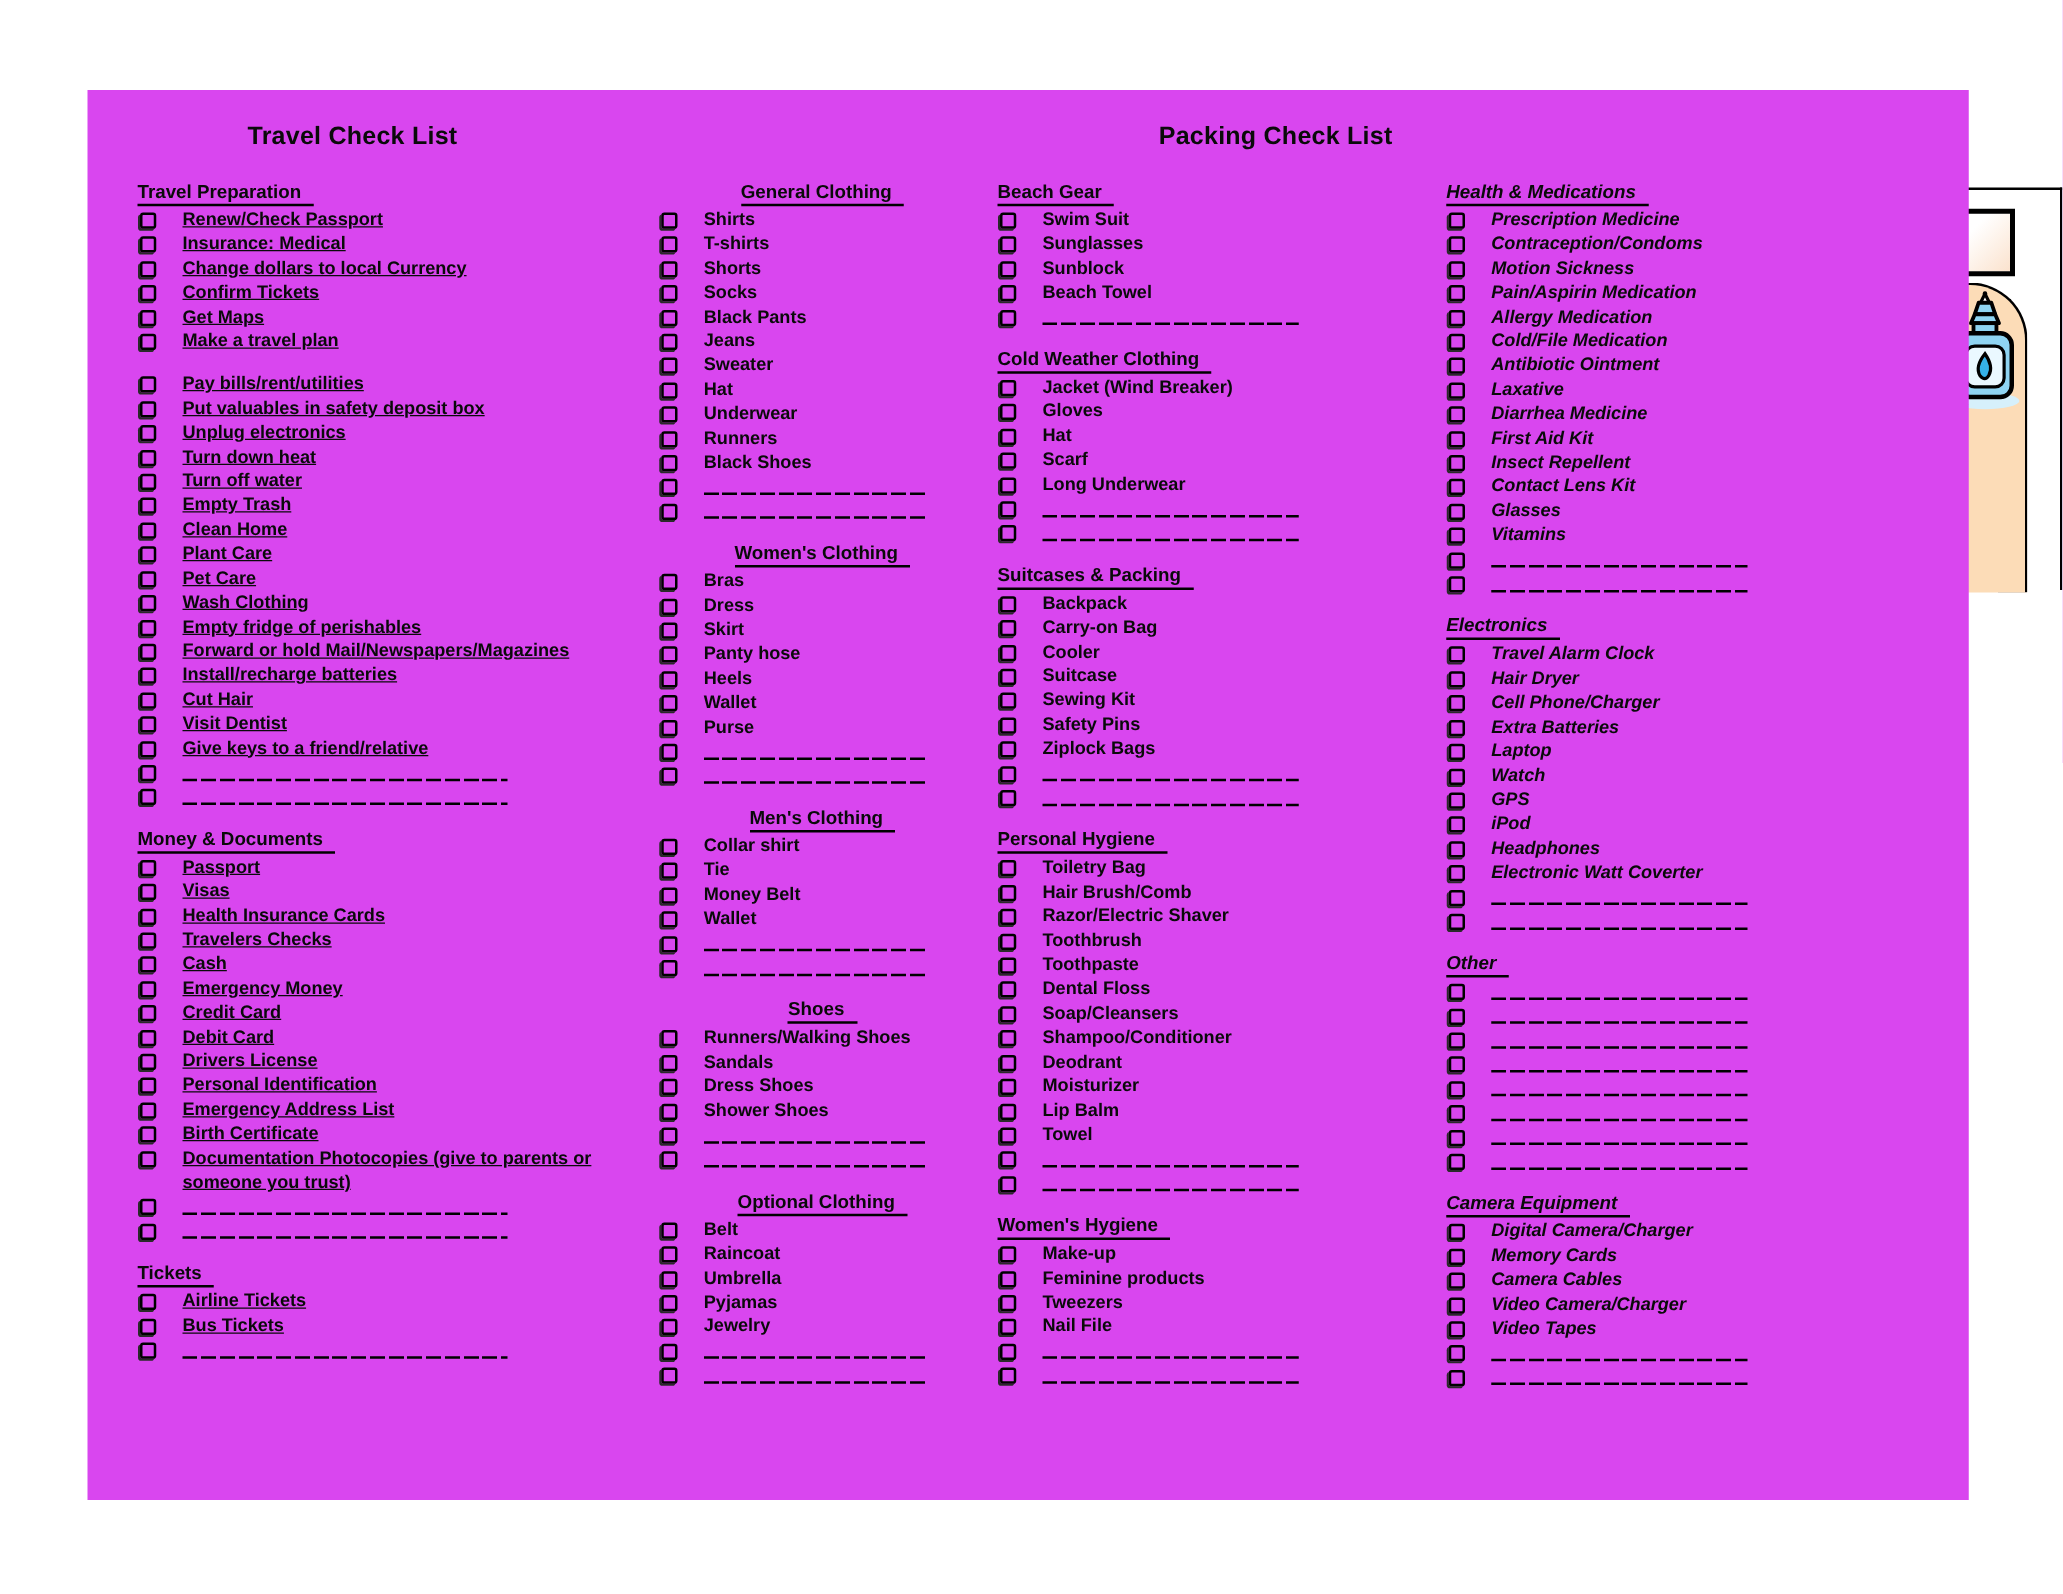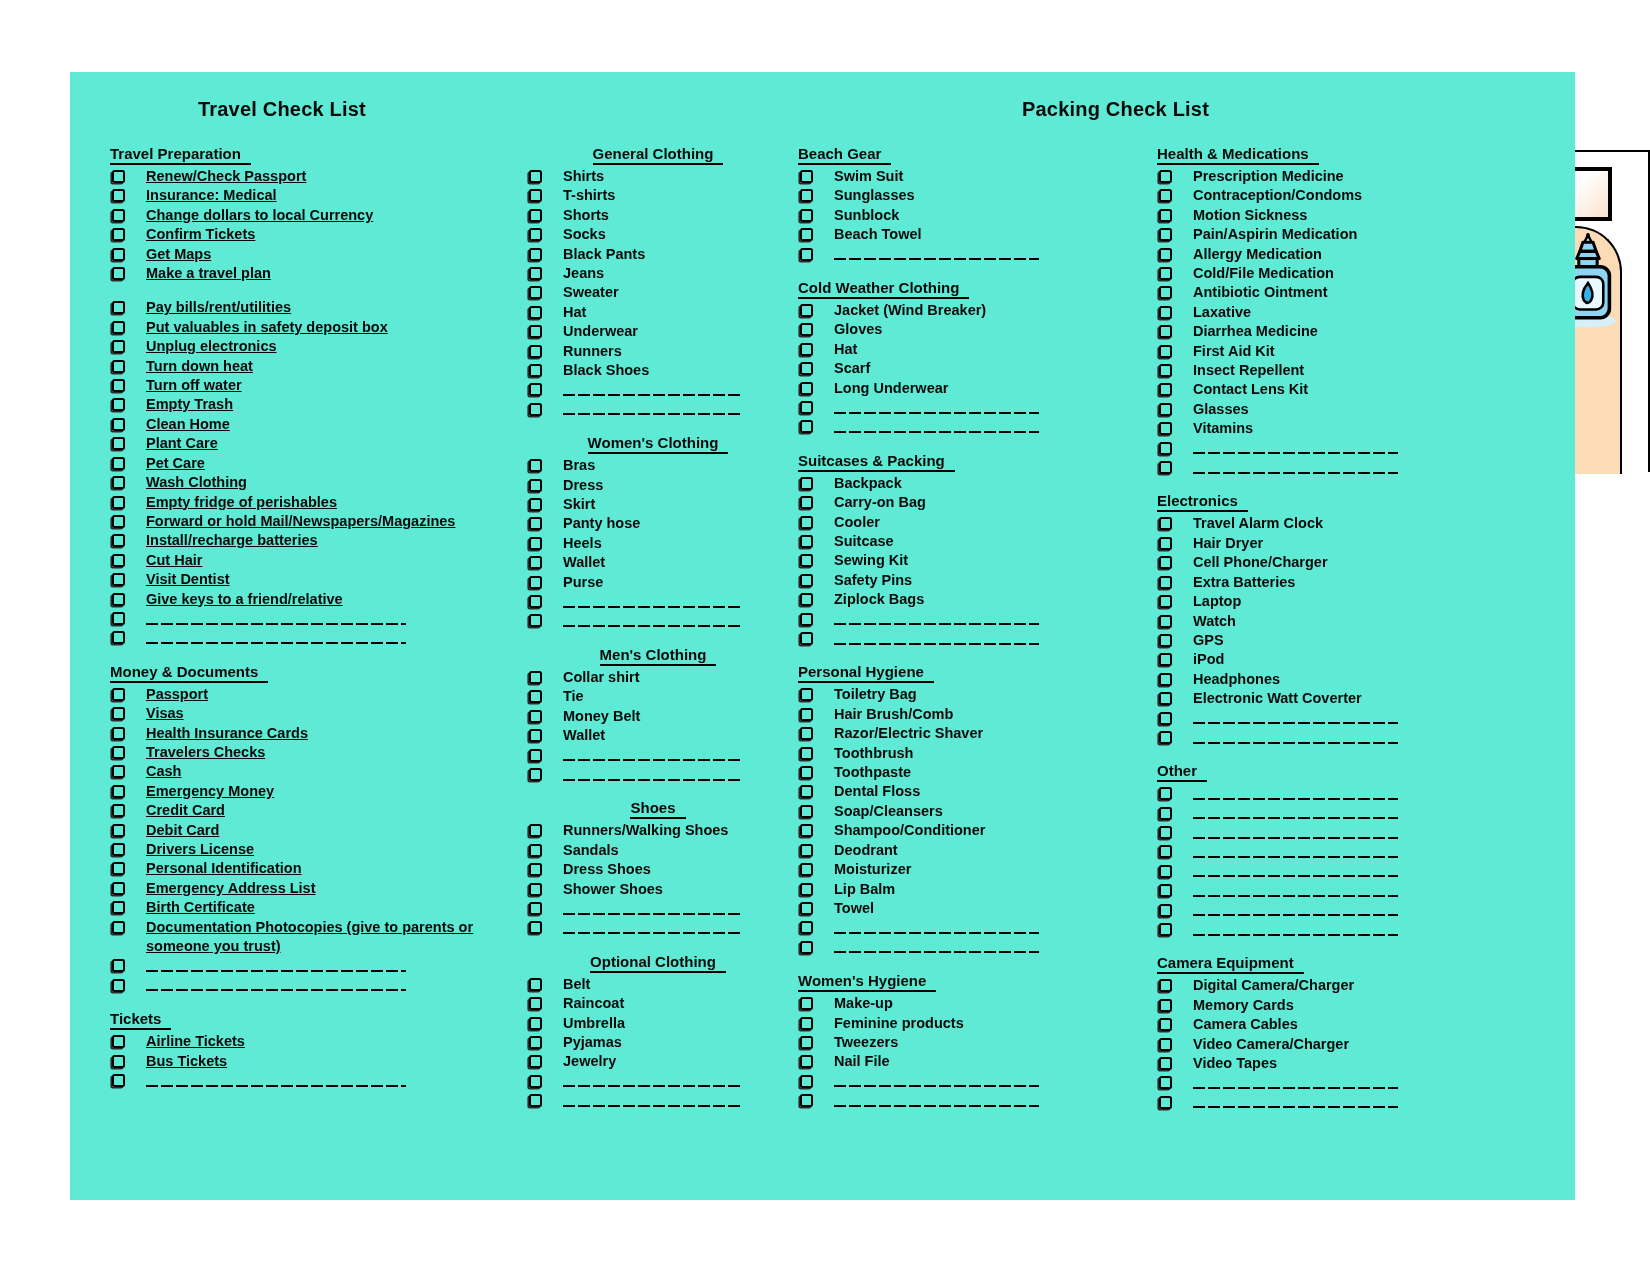--- a/index.html
+++ b/index.html
@@ -18,32 +18,32 @@
   }
   .clipart-arch{
     position:absolute;left:-4px;top:74px;width:68px;height:246px;
     background:#fcdcb7;border:2.5px solid #000;border-left:none;border-bottom:none;
     border-top-right-radius:46px;
   }
   .clipart-bottle{position:absolute;left:2px;top:80px;width:62px;height:102px;}
   
   .page{
     position:absolute;left:70px;top:72px;width:1505px;height:1128px;
-    background:#5eead4;z-index:2;
+    background:#d946ef;z-index:2;
   }
   .doc-title{
     position:absolute;top:26px;font-size:20px;font-weight:700;letter-spacing:0.2px;white-space:nowrap;
   }
   .title-travel{left:128px;}
-  .title-packing{left:952px;}
+  .title-packing{left:857px;}
   .column{position:absolute;top:73px;}
   .col-travel-prep{left:40px;width:412px;text-decoration:underline;}
   .col-clothing{left:457px;width:262px;text-align:center;}
   .col-packing-gear{left:728px;width:296px;}
-  .col-health-elec{left:1087px;width:300px;}
+  .col-health-elec{left:1087px;width:300px;font-style:italic;}
   .section{margin-bottom:15px;}
   .heading-row{min-height:21px;}
   .section-heading{
     display:inline-block;font-size:15px;font-weight:700;
     border-bottom:2.5px solid #000;padding-right:10px;padding-bottom:1px;margin-bottom:2px;
     white-space:nowrap;
   }
   .row{display:flex;align-items:flex-start;min-height:19.4px;}
   .checkbox{
     flex:0 0 auto;width:9px;height:9px;margin-top:3px;margin-left:2px;

